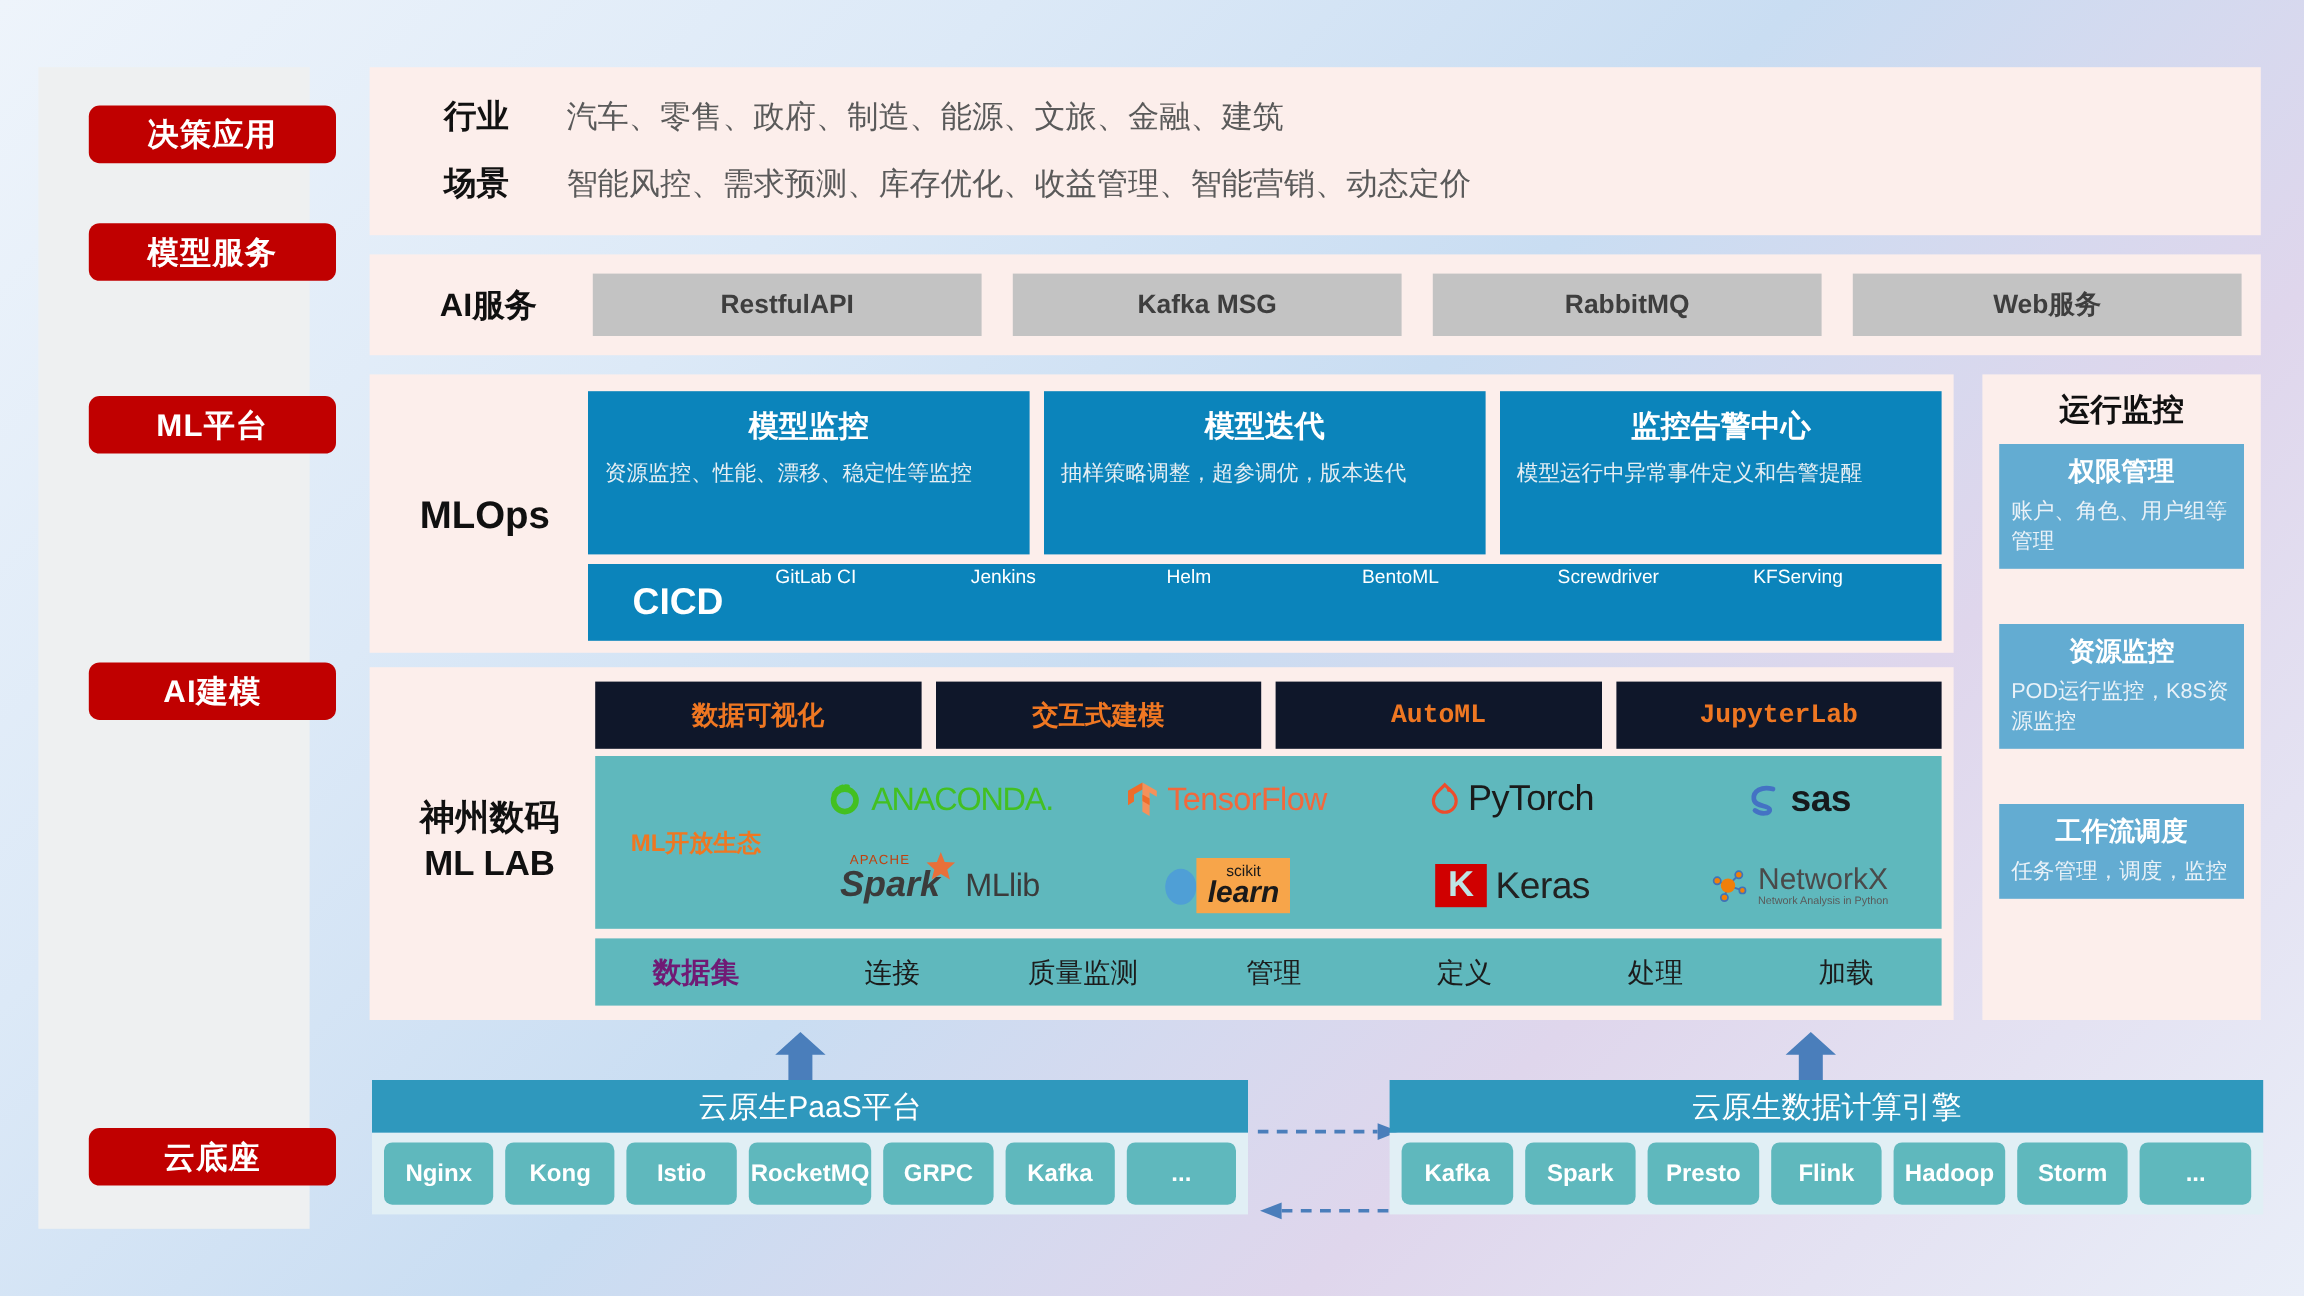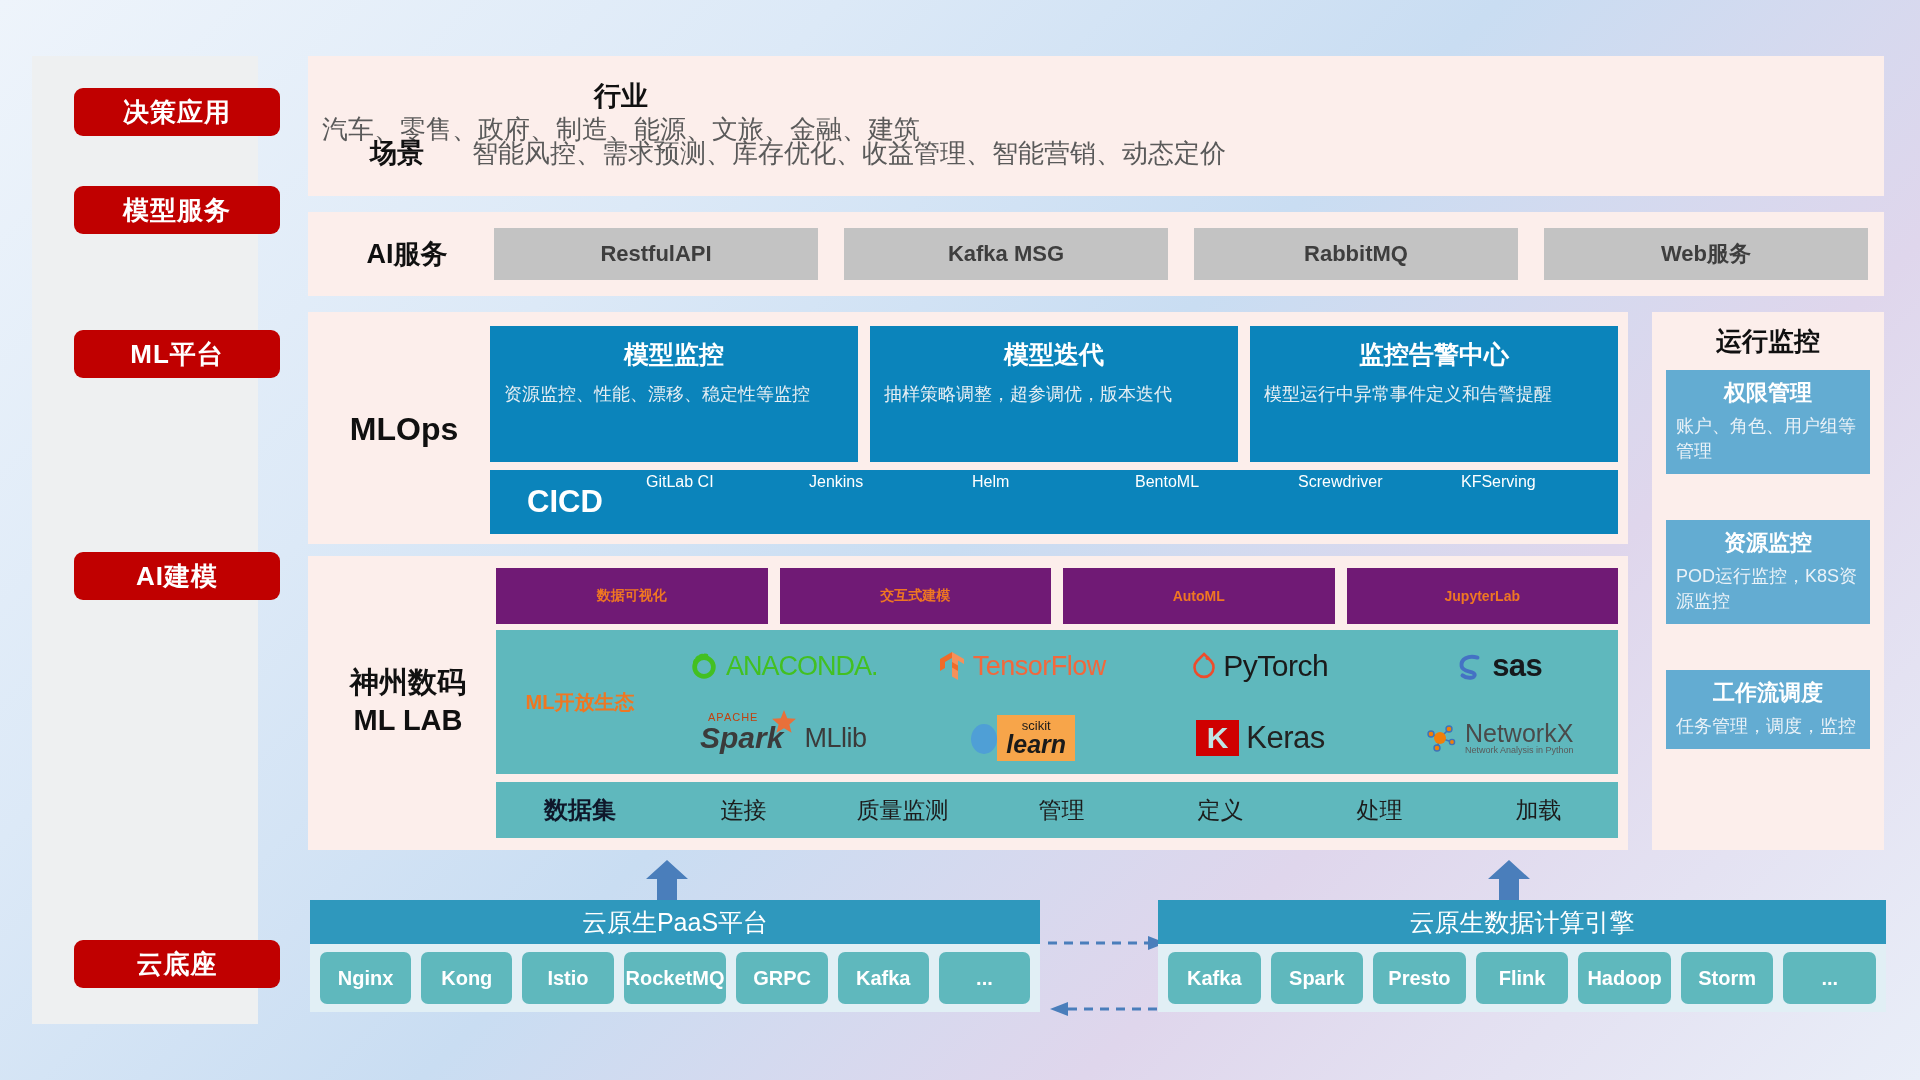--- a/index.html
+++ b/index.html
@@ -66,38 +66,38 @@
   .cicd-item {
     flex: 1; font-size: 16px; text-align: left; padding-left: 6px;
     line-height: 1.15; overflow: hidden; height: 58px;
   }
 
   
   #band-lab { left: 308px; top: 556px; width: 1320px; height: 294px; }
   #lab-label { position: absolute; left: 14px; top: 108px; width: 172px; font-size: 29px; line-height: 1.3; }
   .lab-top { position: absolute; left: 188px; top: 12px; right: 10px; height: 56px; display: flex; gap: 12px; }
   .lab-tile {
-    flex: 1; background: #701a75; color: #ef7722;
-    font-size: 14px; font-weight: bold;
-    display: flex; align-items: center; justify-content: center;
+    flex: 1; background: #0f172a; color: #ef7722;
+    font-size: 22px; font-weight: bold;
+    display: flex; align-items: center; justify-content: center; font-family: Liberation Mono, monospace;
   }
   .lab-eco {
     position: absolute; left: 188px; top: 74px; right: 10px; height: 144px;
     background: #5fb8bd; display: flex; align-items: center;
   }
   .eco-label { width: 168px; text-align: center; color: #ef7722; font-size: 20px; font-weight: bold; }
   .eco-grid { flex: 1; height: 100%; display: grid; grid-template-columns: repeat(4, 1fr); grid-template-rows: 1fr 1fr; align-items: center; justify-items: center; }
   .logo { display: flex; align-items: center; gap: 7px; }
   .logo-txt { font-size: 27px; letter-spacing: -.5px; }
 
   .lab-data {
     position: absolute; left: 188px; top: 226px; right: 10px; height: 56px;
     background: #5fb8bd; display: flex; align-items: center; color: #1c1c1c;
   }
-  .data-title { width: 168px; text-align: center; color: #0f172a; font-size: 24px; font-weight: bold; }
+  .data-title { width: 168px; text-align: center; color: #701a75; font-size: 24px; font-weight: bold; }
   .data-items { flex: 1; display: flex; }
   .data-item { flex: 1; text-align: center; font-size: 23px; }
 
   
   #band-mon { left: 1652px; top: 312px; width: 232px; height: 538px; padding-left: 12px; }
   #mon-title { position: absolute; top: 14px; left: 0; width: 100%; font-size: 26px; }
   .mon-card {
     position: absolute; left: 14px; width: 204px;
     background: #63acd2; color: #fff; padding: 8px 10px 10px;
   }
@@ -138,21 +138,21 @@
       </div>
     <div class="stage-chip" style="top:496px">
         <span>AI建模</span>
       </div>
     <div class="stage-chip" style="top:884px">
         <span>云底座</span>
       </div>
   </div>
 
   <div class="band" id="band-apps">
-    <div class="app-row" style="left:14px; top:24px;flex-direction:column;">
+    <div class="app-row" style="left:14px; top:24px;">
       <div class="app-key band-label">行业</div>
       <div class="app-val">汽车、零售、政府、制造、能源、文旅、金融、建筑</div>
     </div>
     <div class="app-row" style="left:14px; top:80px;">
       <div class="app-key band-label">场景</div>
       <div class="app-val">智能风控、需求预测、库存优化、收益管理、智能营销、动态定价</div>
     </div>
   </div>
 
   <div class="band" id="band-svc">

